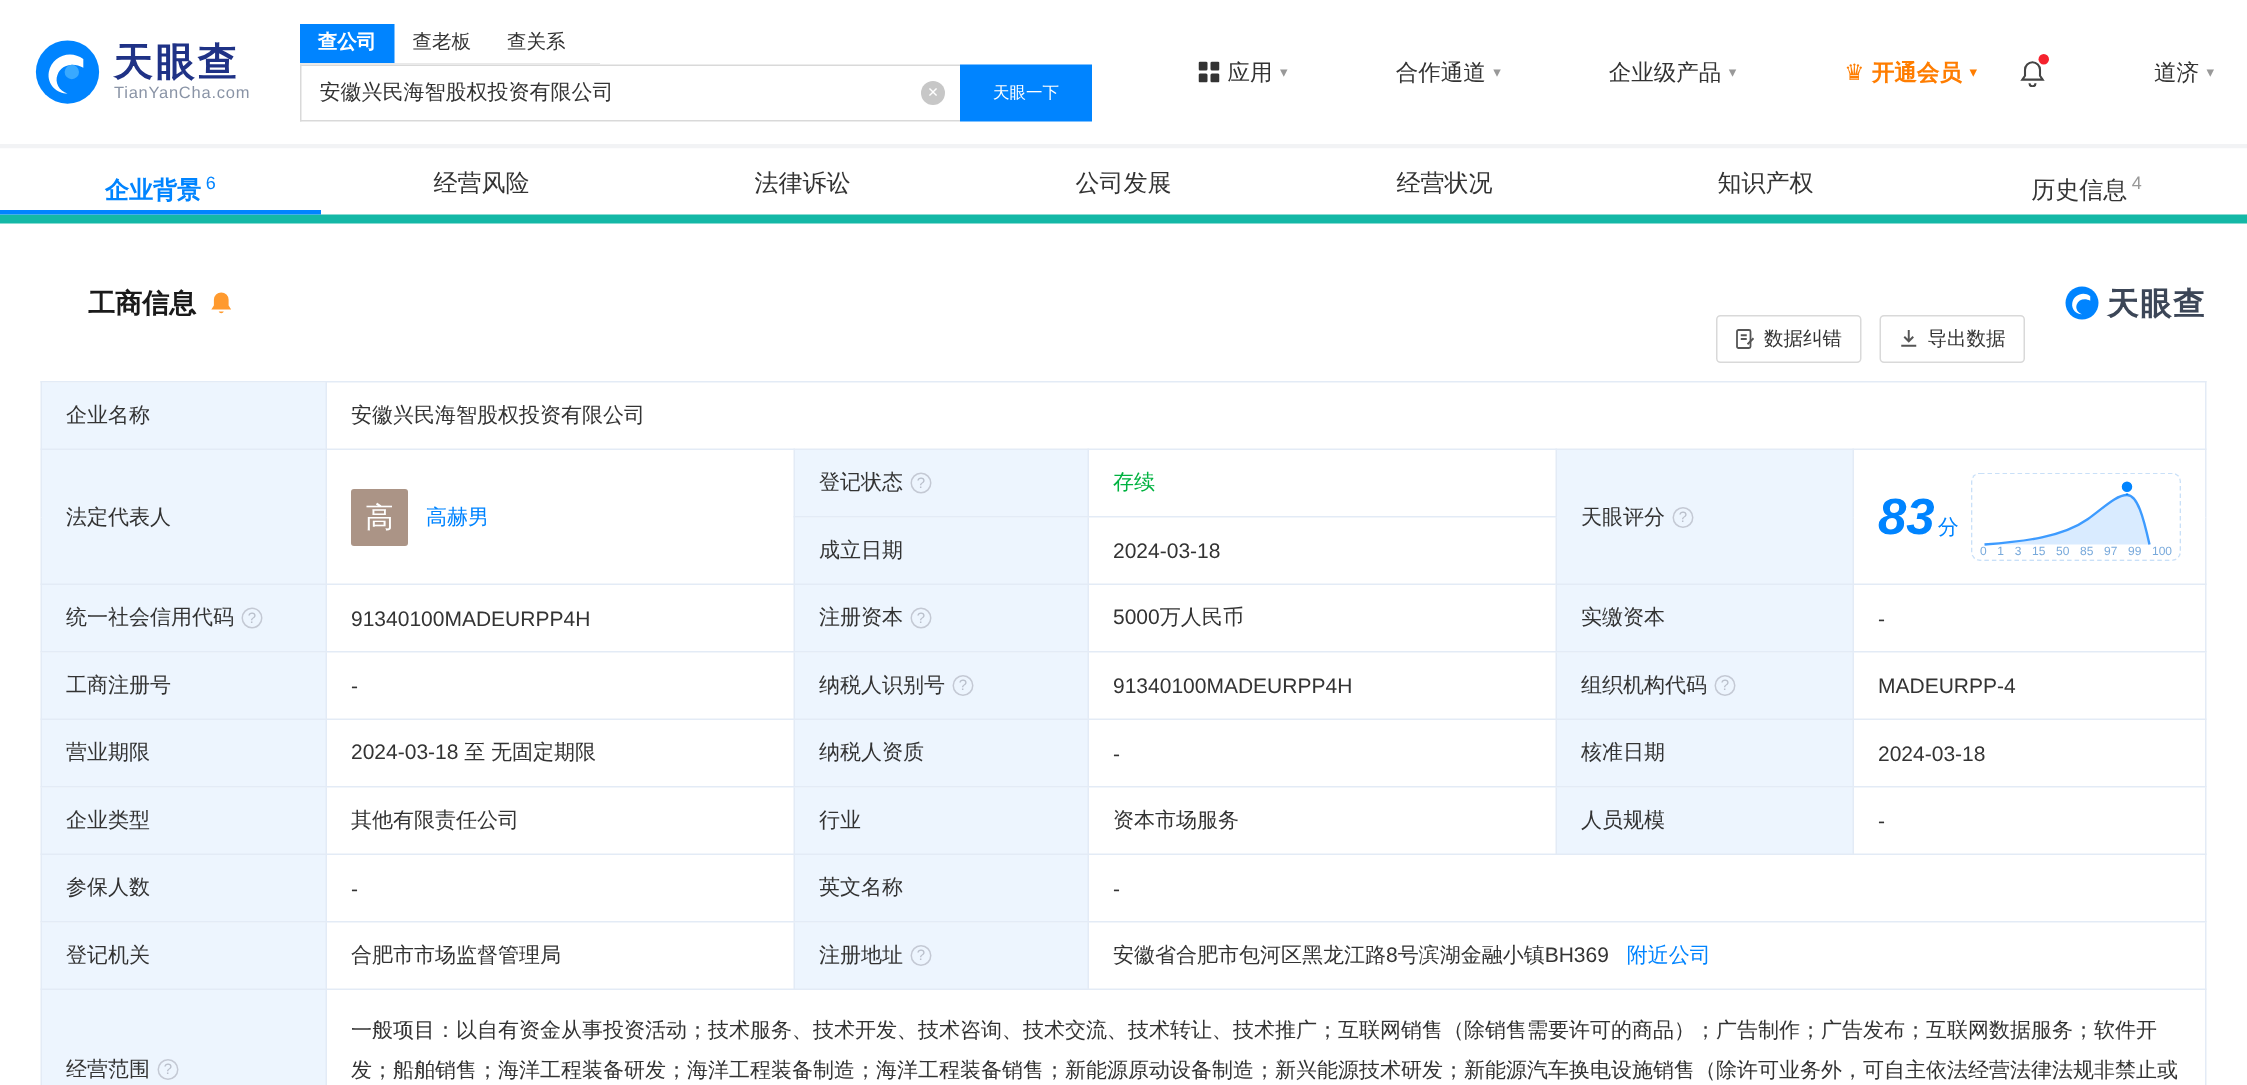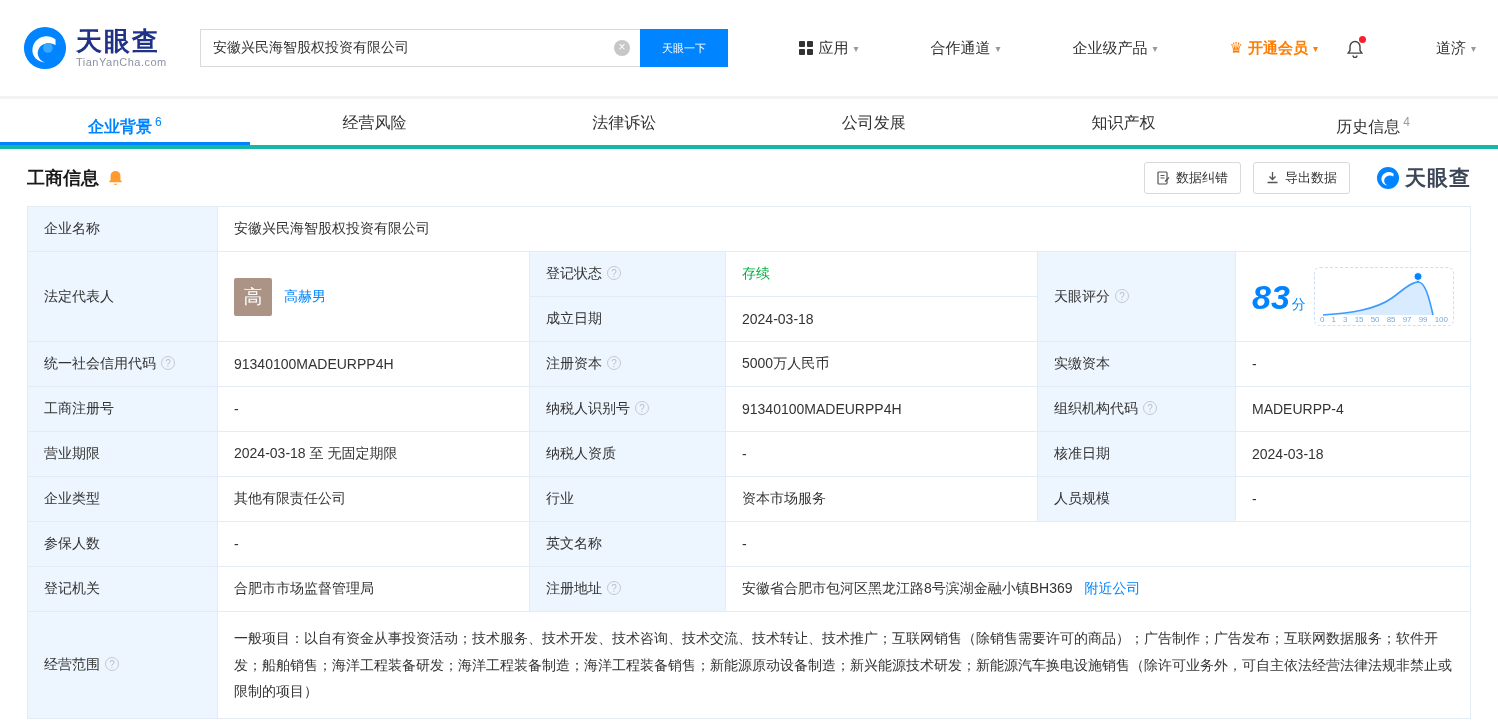--- a/index.html
+++ b/index.html
@@ -29,32 +29,32 @@
   .caret { font-size:10px; color:#999; }
   .nav-item.vip { color:#ff7d00; font-weight:bold; }
   .nav-item.vip .caret { color:#ff7d00; }
   .crown { color:#ff7d00; font-size:15px; }
   .bell-wrap { position:relative; cursor:pointer; display:flex; align-items:center; }
   .red-dot { position:absolute; top:-3px; right:-2px; width:7px; height:7px; background:#f5222d; border-radius:50%; }
 
   .band { height:3px; background:#f2f3f5; }
 
   
-  .main-tabs { display:flex; height:50px; border-bottom:4px solid #14b8a6; background:#fff; }
+  .main-tabs { display:flex; height:50px; border-bottom:6px solid #14b8a6; background:#fff; }
   .main-tab { flex:1; text-align:center; line-height:47px; font-size:16px; color:#333; cursor:pointer; position:relative; }
   .main-tab.active { color:#0084ff; font-weight:bold; border-bottom:3px solid #0084ff; }
   .tab-count { font-size:12px; color:#999; vertical-align:super; margin-left:3px; font-weight:normal; }
   .main-tab.active .tab-count { color:#0084ff; }
 
   
   .section-header { display:flex; align-items:center; padding:13px 27px 10px; }
-  .section-title { font-size:18px; font-weight:bold; color:#1a1a1a; }
+  .section-title { font-size:18px; font-weight:bold; color:#1a1a1a;margin-left:32px; }
   .monitor-bell { margin-left:8px; cursor:pointer; display:flex; align-items:center; }
   .section-actions { margin-left:auto; display:flex; align-items:center; gap:12px; }
-  .action-btn { display:flex; align-items:center; gap:6px; border:1px solid #d9d9d9; border-radius:3px; background:#fff; padding:6px 12px; font-size:13px; color:#333; cursor:pointer; }
+  .action-btn { display:flex; align-items:center; gap:6px; border:1px solid #d9d9d9; border-radius:3px; background:#fff; padding:6px 12px; font-size:13px; color:#333; cursor:pointer;margin-top:48px; }
   .watermark { display:flex; align-items:center; gap:5px; margin-left:14px; }
   .watermark .wm-text { font-size:21px; font-weight:bold; color:#3c4657; letter-spacing:1px; }
 
   
   table.info { border-collapse:collapse; width:1444px; margin:2px 27px 10px; table-layout:fixed; }
   table.info td { border:1px solid #e3ebf6; font-size:14px; color:#333; padding:13px 16px; vertical-align:middle; word-break:break-all; }
   td.lbl { background:#edf5fe;margin-left:37px; }
   .help { display:inline-block; width:14px; height:14px; border:1px solid #c4c9d4; border-radius:50%; color:#b9bfcb; font-size:10px; line-height:13px; text-align:center; margin-left:5px; cursor:pointer; vertical-align:1px; }
   .link { color:#0084ff; cursor:pointer; text-decoration:none; }
   .status-green { color:#00b240; }
@@ -81,20 +81,25 @@
       <circle cx="27" cy="24" r="5" fill="#39a9ff"></circle>
     </svg>
     <div class="logo-text">
       <div class="cn">天眼查</div>
       <div class="en">TianYanCha.com</div>
     </div>
   </div>
 
 
   <div class="search-block">
+    <div class="search-tabs">
+      <div class="search-tab active">查公司</div>
+      <div class="search-tab">查老板</div>
+      <div class="search-tab">查关系</div>
+    </div>
     <div class="search-row">
       <div class="search-input-wrap">
         <input type="text" value="安徽兴民海智股权投资有限公司" style="">
         <span class="clear-btn">×</span>
       </div>
       <button class="search-btn">天眼一下</button>
     </div>
   </div>
 
   <nav class="top-nav">
@@ -142,20 +147,23 @@
     <span>企业背景</span><span class="tab-count">6</span>
   </div>
   <div class="main-tab">
     <span>经营风险</span>
   </div>
   <div class="main-tab">
     <span>法律诉讼</span>
   </div>
   <div class="main-tab">
     <span>公司发展</span>
+  </div>
+  <div class="main-tab">
+    <span>经营状况</span>
   </div>
   <div class="main-tab">
     <span>知识产权</span>
   </div>
   <div class="main-tab">
     <span>历史信息</span><span class="tab-count">4</span>
   </div>
 </div>
 
 <div class="section-header">

